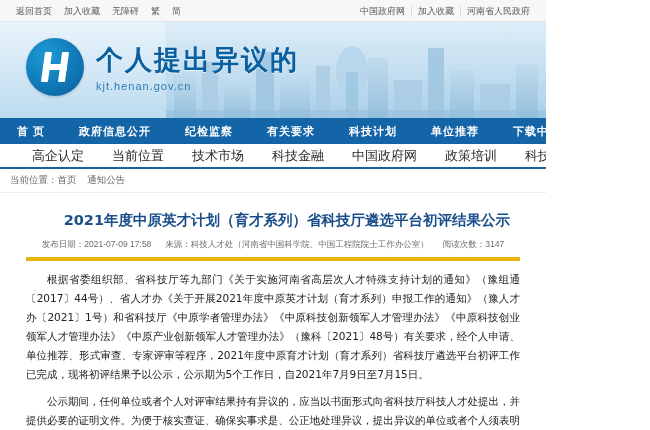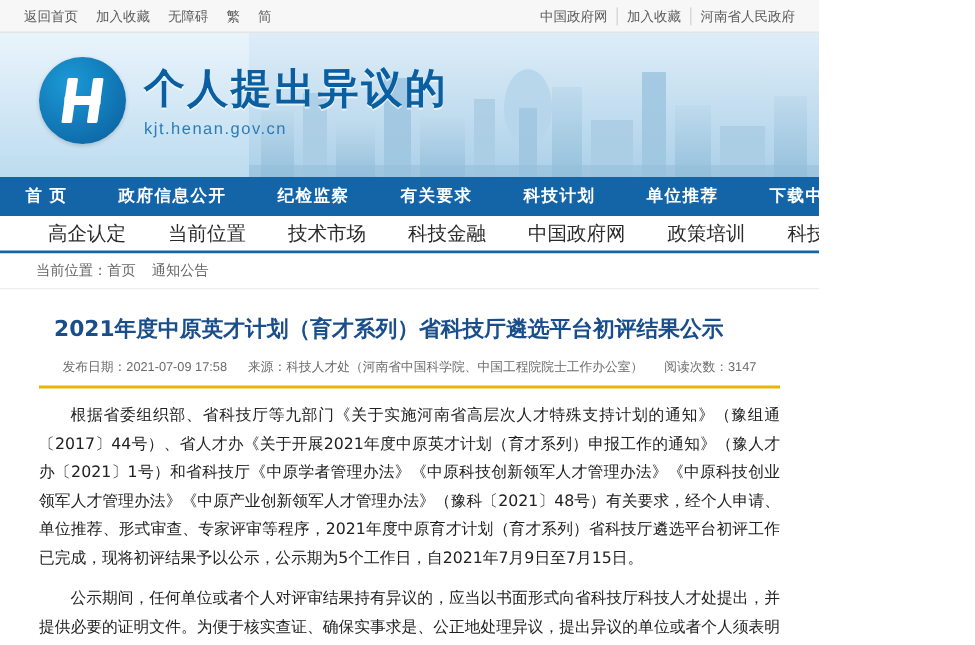--- a/index.html
+++ b/index.html
@@ -122,51 +122,51 @@
     padding: 0 14px;
     line-height: 25px;
     white-space: nowrap;
   }
 
   
   .breadcrumb {
     height: 24px;
     display: flex;
     align-items: center;
-    padding: 0 24px;
+    padding: 0 10px;
     font-size: 9.5px;
     color: #666;
     border-bottom: 1px solid #ededed;
     background: #fff;
   }
   .breadcrumb .sep { margin: 0 4px; color: #999; }
 
   
   .article {
     padding: 12px 26px 0 26px;
     background: #fff;
   }
   .art-title {
-    text-align: left;
+    text-align: right;
     font-family: "DejaVu Sans", sans-serif;
     font-size: 14.5px;
     font-weight: bold;
     color: #1a4e8a;
     line-height: 22px;
     padding: 4px 10px 8px 10px;
   }
   .art-meta {
     display: flex;
     justify-content: center;
     align-items: center;
     gap: 14px;
     font-size: 8.5px;
     color: #6b6b6b;
     padding-bottom: 6px;
-    border-bottom: 2px solid #eab308;
+    border-bottom: 4px solid #eab308;
     flex-wrap: nowrap;
   }
   .art-body {
     padding-top: 9px;
     font-family: "DejaVu Sans", serif;
     font-size: 10.5px;
     color: #222;
     line-height: 19px;
     text-align: justify;
   }

